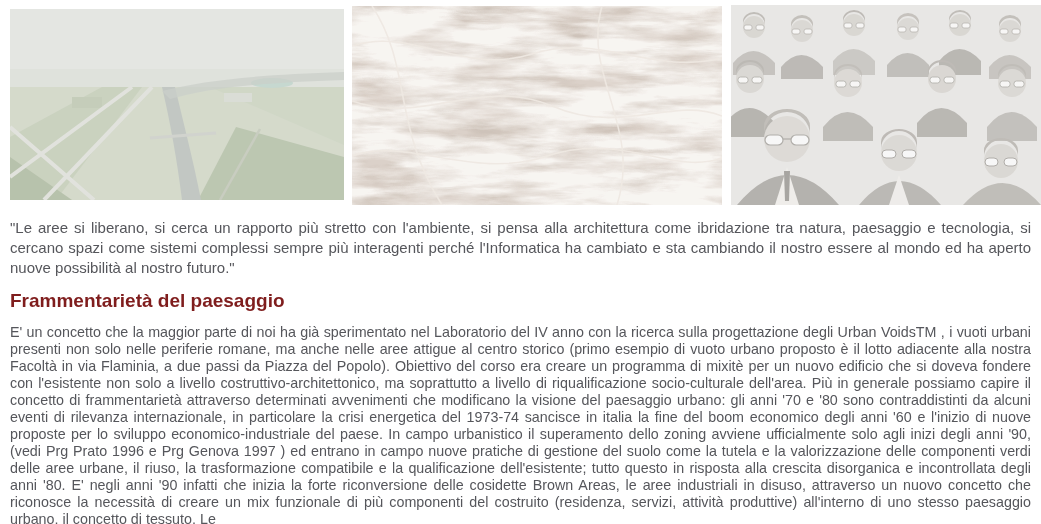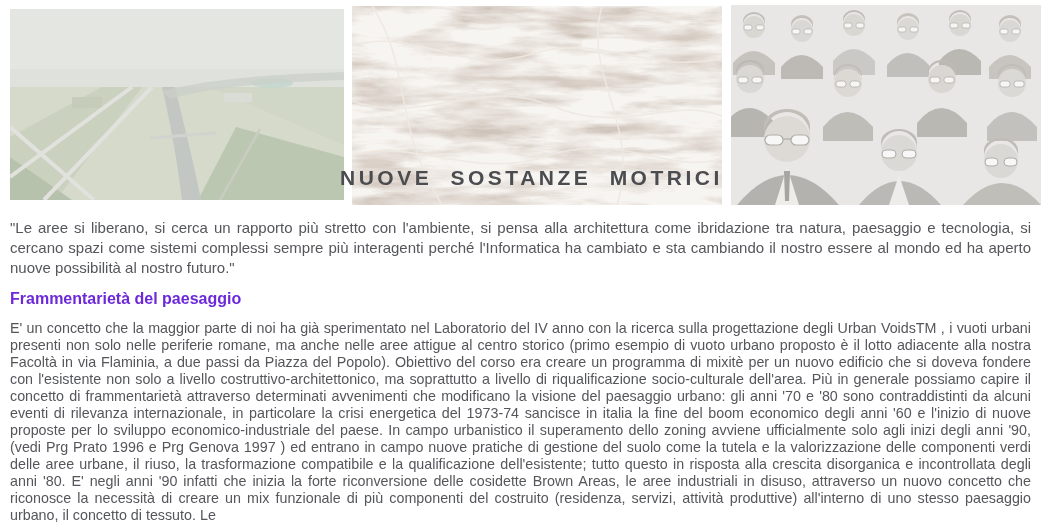--- a/index.html
+++ b/index.html
@@ -27,21 +27,21 @@
 
   
   .textcol { position:absolute; left:10px; top:205px; width:1021px; }
   .quote {
     margin:13px 0 0 0;
     font-size:15px; line-height:20px;
     text-align:justify; color:#55565b;
   }
   .section-heading {
     margin:12px 0 0 0;
-    font-size:16px; font-weight:bold; color:#6d28d9;
+    font-size:19px; font-weight:bold; color:#7f1d1d;
   }
   .section-body {
     margin:12px 0 0 0;
     font-size:14.3px; line-height:17px;
     text-align:justify; color:#55565b;
   }
 </style>
 </head>
 <body>
 
@@ -182,21 +182,20 @@
             <path d="M232,200 Q272,156 310,200 Z" fill="#b2afa9"></path>
             <circle cx="270" cy="156" r="17" fill="#d6d3ce"></circle>
             <path d="M253,152 A17,17 0 0 1 287,152 L287,145 A17,12 0 0 0 253,145 Z" fill="#b0aca6"></path>
             <rect x="254" y="153" width="13" height="8" rx="4" fill="#fefefe" stroke="#9b9893" stroke-width="1"></rect>
             <rect x="273" y="153" width="13" height="8" rx="4" fill="#fefefe" stroke="#9b9893" stroke-width="1"></rect>
           </g>
         </g>
       </svg>
     </div>
 
-    <h1 class="page-title">NUOVE SOSTANZE MOTRICI</h1>
   </header>
 
   <div class="textcol">
     <p class="quote">"Le aree si liberano, si cerca un rapporto più stretto con l'ambiente, si pensa alla architettura come ibridazione tra natura, paesaggio e tecnologia, si cercano spazi come sistemi complessi sempre più interagenti perché l'Informatica ha cambiato e sta cambiando il nostro essere al mondo ed ha aperto nuove possibilità al nostro futuro."</p>
     <h2 class="section-heading">Frammentarietà del paesaggio</h2>
     <p class="section-body">E' un concetto che la maggior parte di noi ha già sperimentato nel Laboratorio del IV anno con la ricerca sulla progettazione degli Urban VoidsTM , i vuoti urbani presenti non solo nelle periferie romane, ma anche nelle aree attigue al centro storico (primo esempio di vuoto urbano proposto è il lotto adiacente alla nostra Facoltà in via Flaminia, a due passi da Piazza del Popolo). Obiettivo del corso era creare un programma di mixitè per un nuovo edificio che si doveva fondere con l'esistente non solo a livello costruttivo-architettonico, ma soprattutto a livello di riqualificazione socio-culturale dell'area. Più in generale possiamo capire il concetto di frammentarietà attraverso determinati avvenimenti che modificano la visione del paesaggio urbano: gli anni '70 e '80 sono contraddistinti da alcuni eventi di rilevanza internazionale, in particolare la crisi energetica del 1973-74 sancisce in italia la fine del boom economico degli anni '60 e l'inizio di nuove proposte per lo sviluppo economico-industriale del paese. In campo urbanistico il superamento dello zoning avviene ufficialmente solo agli inizi degli anni '90, (vedi Prg Prato 1996 e Prg Genova 1997 ) ed entrano in campo nuove pratiche di gestione del suolo come la tutela e la valorizzazione delle componenti verdi delle aree urbane, il riuso, la trasformazione compatibile e la qualificazione dell'esistente; tutto questo in risposta alla crescita disorganica e incontrollata degli anni '80. E' negli anni '90 infatti che inizia la forte riconversione delle cosidette Brown Areas, le aree industriali in disuso, attraverso un nuovo concetto che riconosce la necessità di creare un mix funzionale di più componenti del costruito (residenza, servizi, attività produttive) all'interno di uno stesso paesaggio urbano, il concetto di tessuto. Le</p>
   </div>
 
 </div>
 

